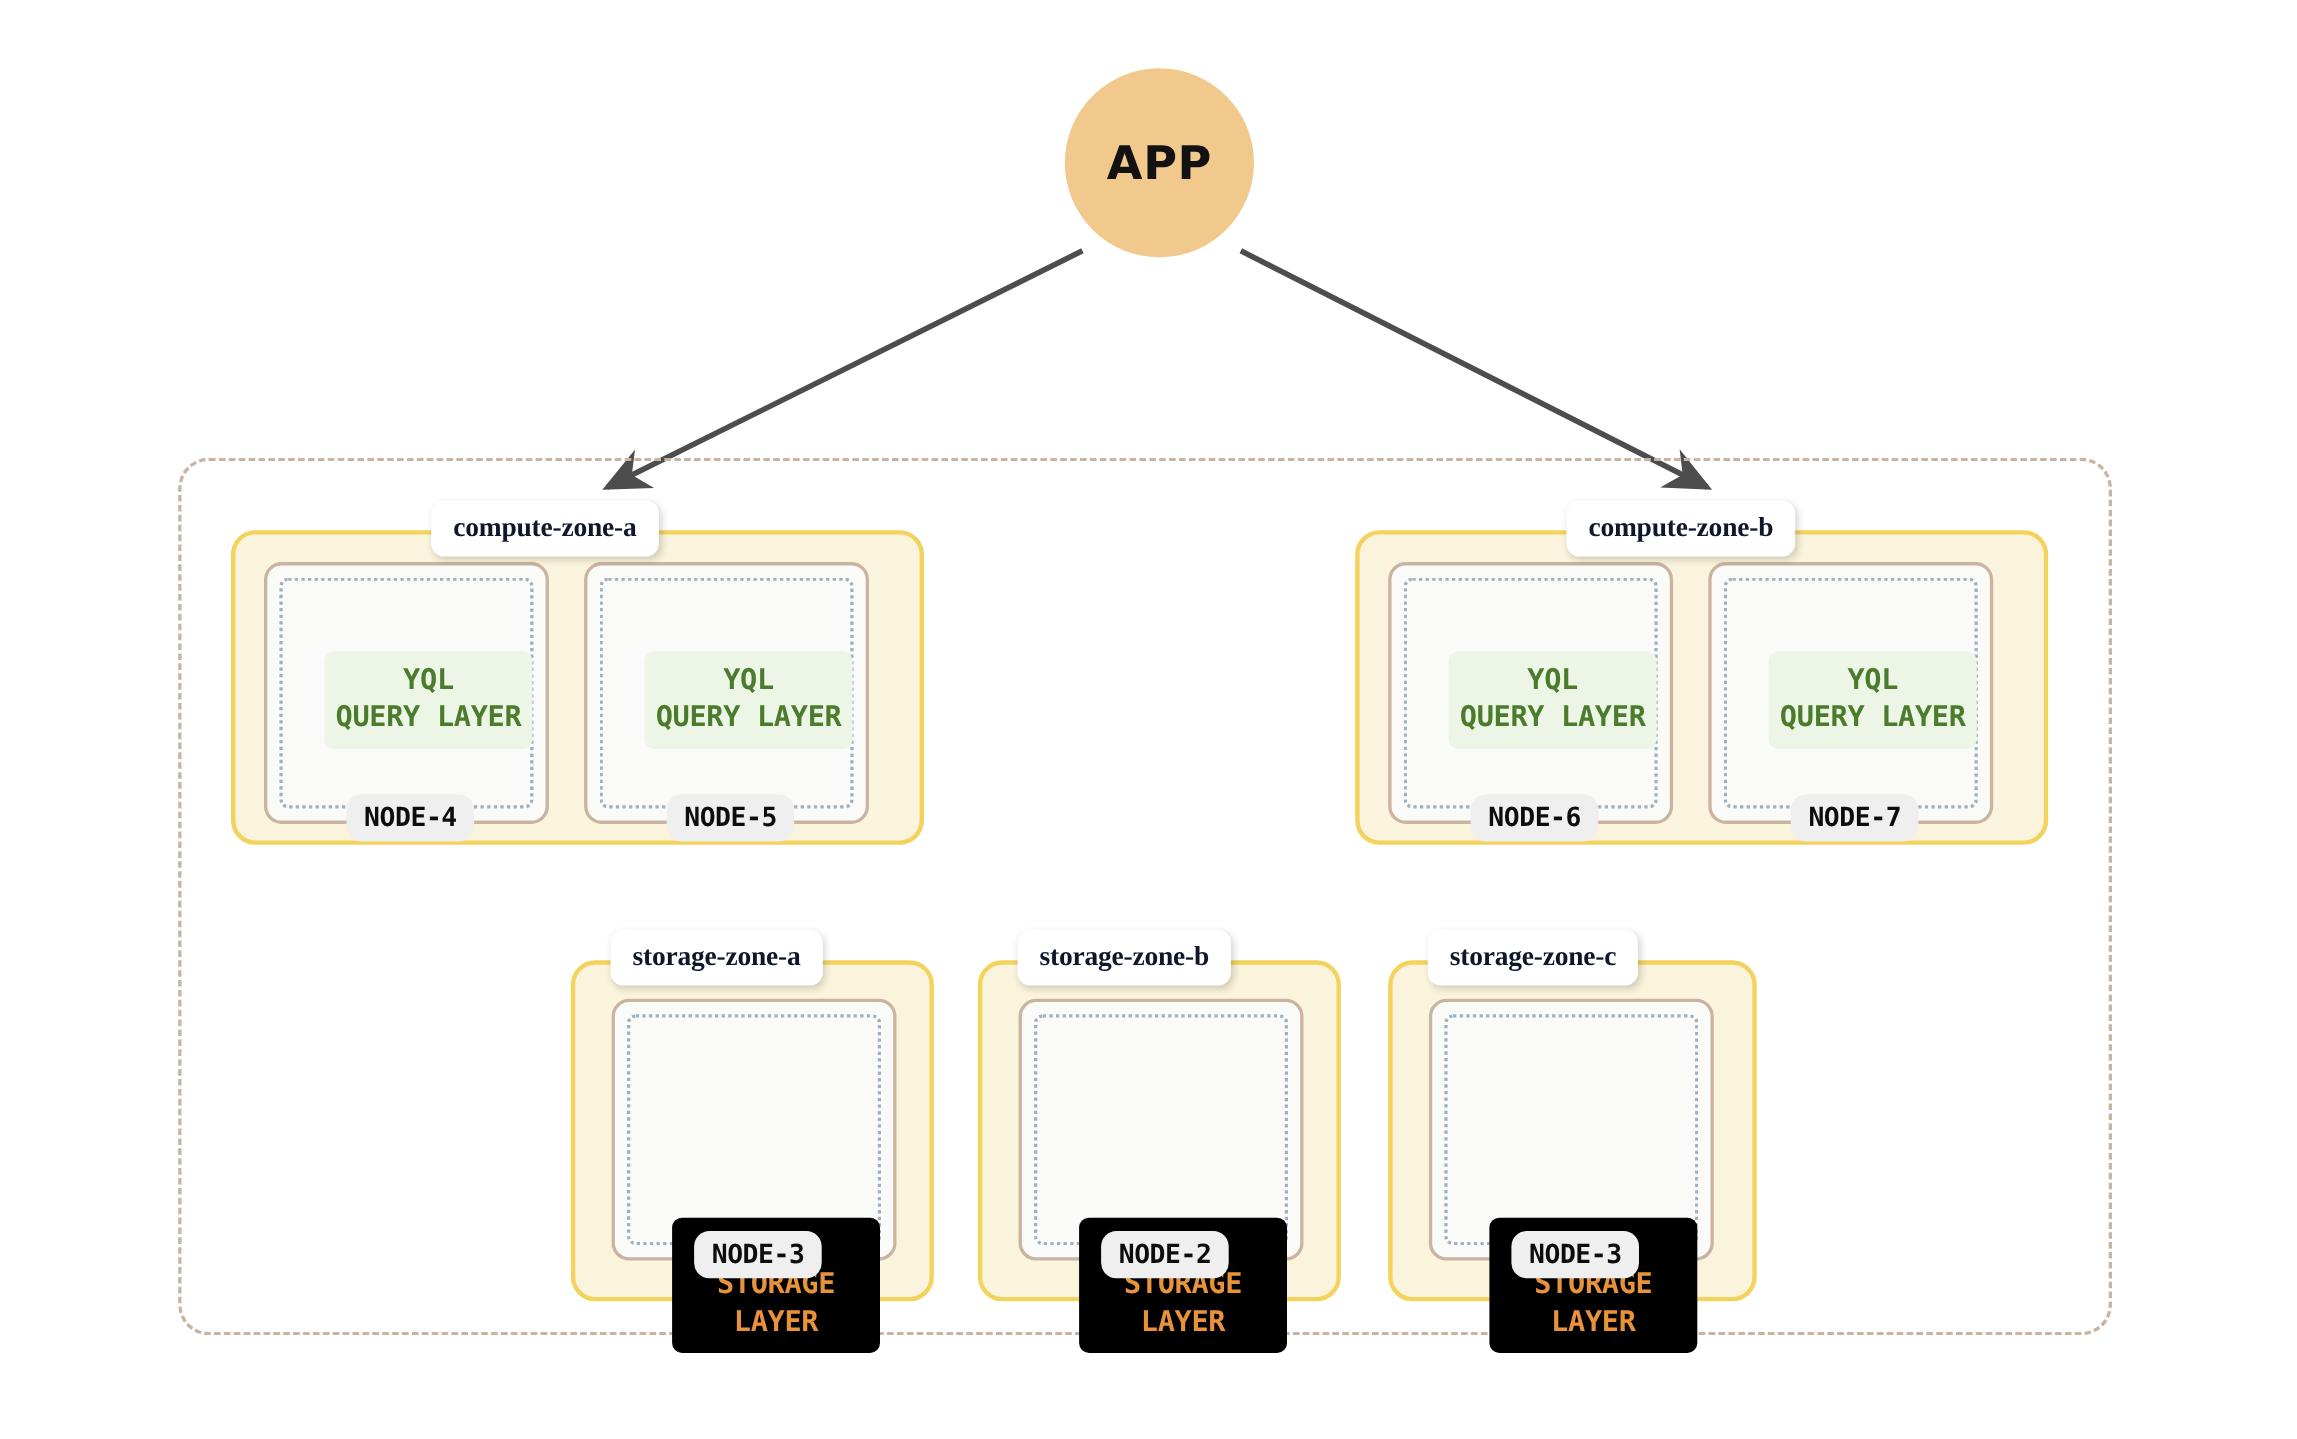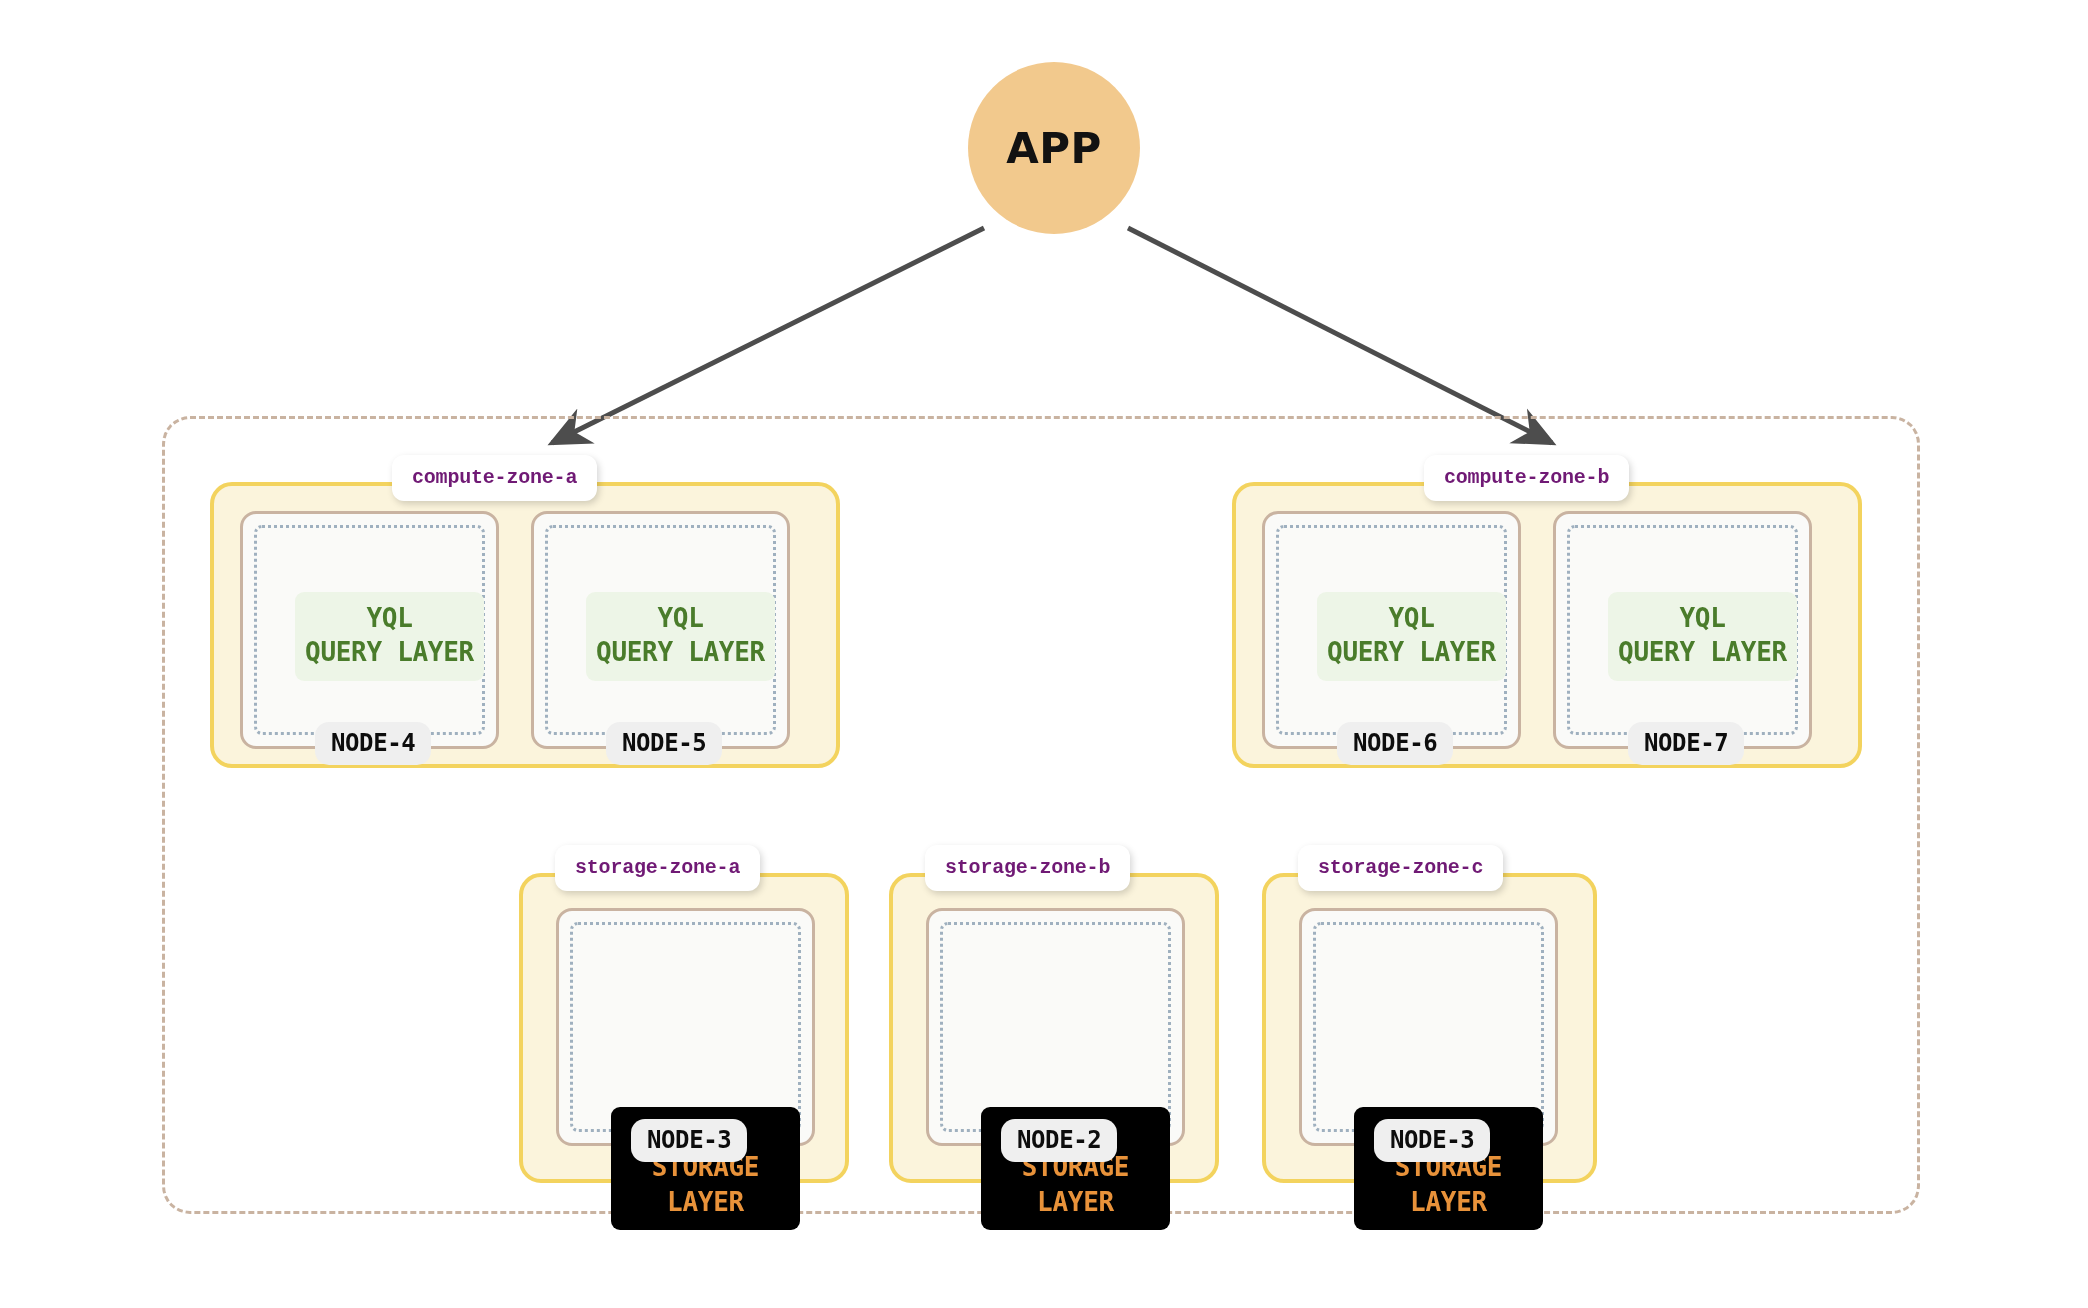--- a/index.html
+++ b/index.html
@@ -70,24 +70,24 @@
     box-sizing: border-box;
     background: #FBF4DC;
     border: 4px solid #F3D35E;
     border-radius: 22px;
   }
   .zone-label {
     position: absolute;
     background: #ffffff;
     border-radius: 12px;
     padding: 11px 20px 12px 20px;
-    font-family: Liberation Mono, monospace;
-    font-size: 20px;
-    font-weight: 700;
-    color: #701a75;
+    font-family: Liberation Serif, serif;
+    font-size: 25px;
+    font-weight: 700;
+    color: #0f172a;
     white-space: nowrap;
     box-shadow: 2px 3px 7px rgba(0,0,0,0.17);
     z-index: 6;
     letter-spacing: -0.2px;
   }
 
   
   .node {
     position: absolute;
     box-sizing: border-box;

